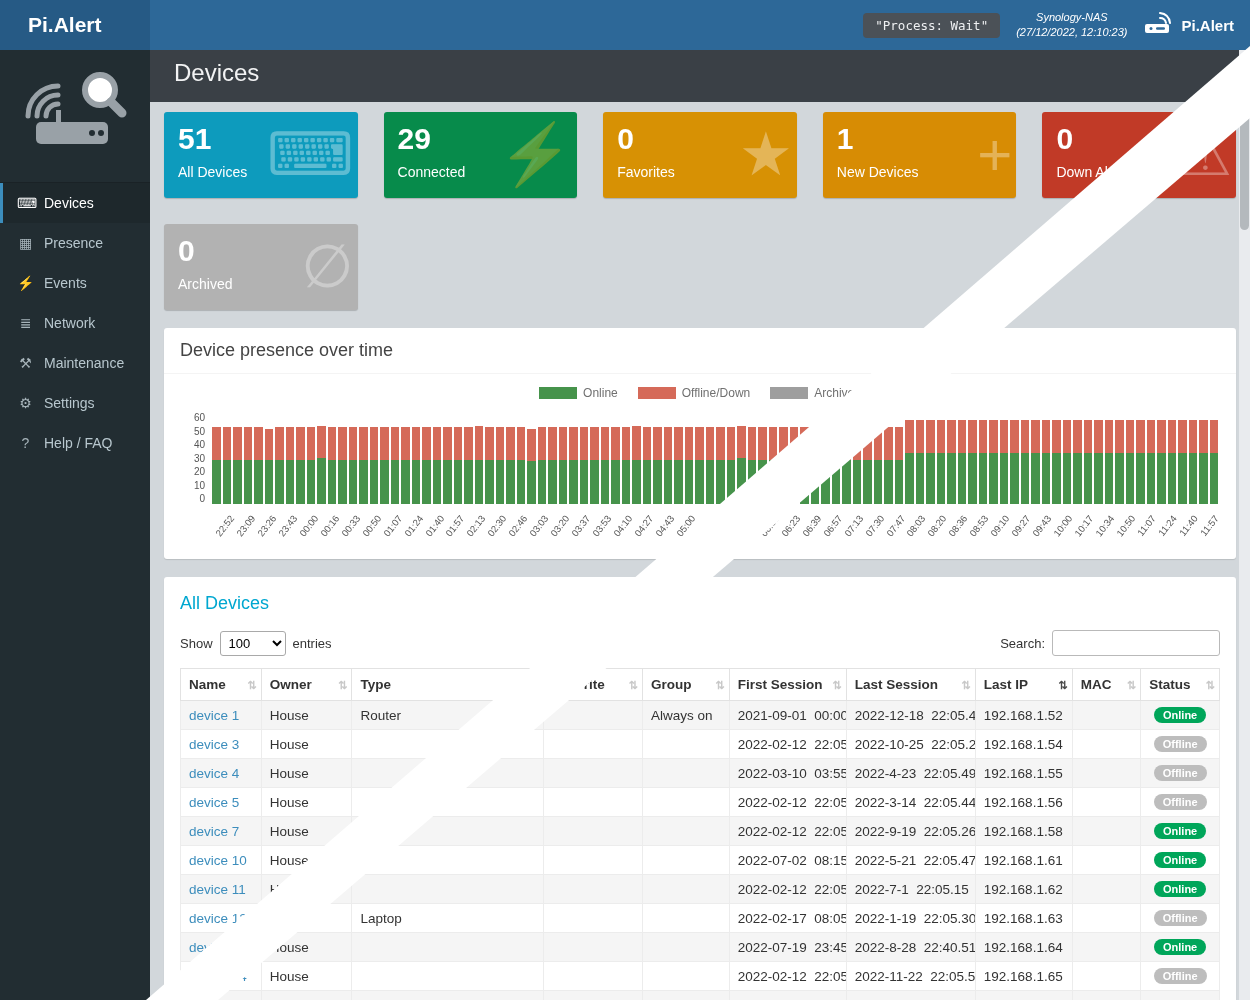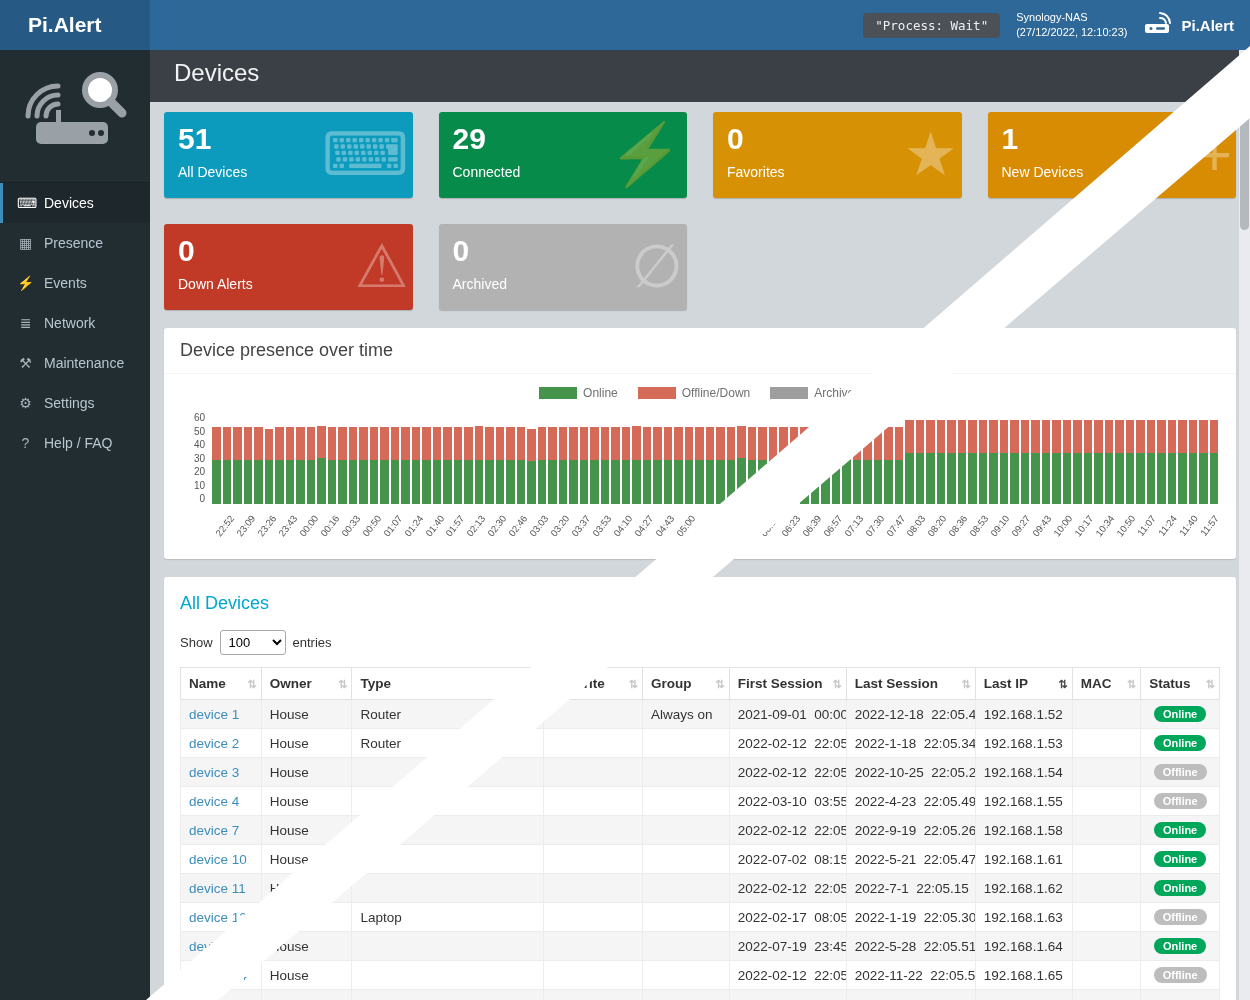--- a/index.html
+++ b/index.html
@@ -21,21 +21,21 @@
   }
   .hamburger { width: 46px; display: flex; align-items: center; justify-content: center; cursor: pointer; }
   .hamburger .bars { display: inline-block; }
   .topbar .spacer { flex: 1; }
   .nav-right { display: flex; align-items: center; gap: 16px; padding-right: 16px; }
   .process-badge {
     background: #4b5157; color: #eef0f2; border-radius: 4px;
     font-family: "DejaVu Sans Mono", monospace; font-size: 12.5px;
     padding: 5px 12px; white-space: pre;
   }
-  .nas-info { color: #fff; font-size: 11px; line-height: 1.4; }
+  .nas-info { color: #fff; font-size: 11px; text-align: center; line-height: 1.4; font-style: italic; }
   .right-brand-wrap { display: flex; align-items: center; gap: 8px; color: #fff; }
   .right-brand { font-size: 15px; font-weight: bold; }
 
   
   .sidebar {
     position: fixed; top: 50px; left: 0; bottom: 0; width: 150px;
     background: #222d32; z-index: 15;
   }
   .logo-wrap { padding: 14px 12px 18px; border-bottom: 1px solid #1a2226; }
   .sidebar ul { list-style: none; }
@@ -50,21 +50,21 @@
   }
   .menu-item.active .mi-icon { color: #fff; }
 
   
   .content { margin-left: 150px; margin-top: 50px; height: 950px; overflow: hidden; }
   .content-header { background: #3a4046; color: #f2f3f4; padding: 9px 24px 15px; }
   .content-header h1 { font-size: 24px; font-weight: 400; }
 
   
   .cards {
-    display: grid; grid-template-columns: repeat(4, 1fr);
+    display: grid; grid-template-columns: repeat(5, 1fr);
     gap: 26px; padding: 10px 14px 16px;
   }
   .card {
     position: relative; border-radius: 3px; color: #fff;
     padding: 10px 14px 12px; overflow: hidden; min-height: 86px;
     box-shadow: 0 1px 1px rgba(0,0,0,.18); cursor: pointer;
   }
   .card .value { font-size: 30px; font-weight: bold; line-height: 1.15; }
   .card .label { font-size: 14px; margin-top: 7px; }
   .card .cicon {
@@ -752,20 +752,24 @@
   <div class="panel devices-panel">
     <div class="devices-title">All Devices</div>
     <div class="table-controls">
       <div class="length-control">
         <span>Show</span>
         <select>
           <option selected="">100</option>
         </select>
         <span>entries</span>
       </div>
+      <div class="search-control">
+        <label>Search:</label>
+        <input type="text" value="" style="">
+      </div>
     </div>
     <table class="dt">
       <colgroup>
         <col style="width:80px">
           <col style="width:90px">
           <col style="width:190px">
         <col style="width:98px">
           <col style="width:86px">
           <col style="width:116px">
         <col style="width:128px">
@@ -794,32 +798,20 @@
             <td class="c-type">Router</td>
             <td class="c-favorite"></td>
             <td class="c-group">Always on</td>
             <td class="c-first_session">2021-09-01  00:00</td>
             <td class="c-last_session">2022-12-18  22:05.47</td>
             <td class="c-last_ip">192.168.1.52</td>
             <td class="c-mac"></td>
             <td class="c-status"><span class="badge online">Online</span></td>
           </tr>
           <tr>
-            <td class="c-name"><a class="device-link">device 2</a></td>
-            <td class="c-owner">House</td>
-            <td class="c-type">Router</td>
-            <td class="c-favorite"></td>
-            <td class="c-group"></td>
-            <td class="c-first_session">2022-02-12  22:05</td>
-            <td class="c-last_session">2022-1-18  22:05.34</td>
-            <td class="c-last_ip">192.168.1.53</td>
-            <td class="c-mac"></td>
-            <td class="c-status"><span class="badge online">Online</span></td>
-          </tr>
-          <tr>
             <td class="c-name"><a class="device-link">device 3</a></td>
             <td class="c-owner">House</td>
             <td class="c-type"></td>
             <td class="c-favorite"></td>
             <td class="c-group"></td>
             <td class="c-first_session">2022-02-12  22:05</td>
             <td class="c-last_session">2022-10-25  22:05.23</td>
             <td class="c-last_ip">192.168.1.54</td>
             <td class="c-mac"></td>
             <td class="c-status"><span class="badge offline">Offline</span></td>
@@ -830,20 +822,32 @@
             <td class="c-type"></td>
             <td class="c-favorite"></td>
             <td class="c-group"></td>
             <td class="c-first_session">2022-03-10  03:55</td>
             <td class="c-last_session">2022-4-23  22:05.49</td>
             <td class="c-last_ip">192.168.1.55</td>
             <td class="c-mac"></td>
             <td class="c-status"><span class="badge offline">Offline</span></td>
           </tr>
           <tr>
+            <td class="c-name"><a class="device-link">device 5</a></td>
+            <td class="c-owner">House</td>
+            <td class="c-type"></td>
+            <td class="c-favorite"></td>
+            <td class="c-group"></td>
+            <td class="c-first_session">2022-02-12  22:05</td>
+            <td class="c-last_session">2022-3-14  22:05.44</td>
+            <td class="c-last_ip">192.168.1.56</td>
+            <td class="c-mac"></td>
+            <td class="c-status"><span class="badge offline">Offline</span></td>
+          </tr>
+          <tr>
             <td class="c-name"><a class="device-link">device 7</a></td>
             <td class="c-owner">House</td>
             <td class="c-type"></td>
             <td class="c-favorite"></td>
             <td class="c-group"></td>
             <td class="c-first_session">2022-02-12  22:05</td>
             <td class="c-last_session">2022-9-19  22:05.26</td>
             <td class="c-last_ip">192.168.1.58</td>
             <td class="c-mac"></td>
             <td class="c-status"><span class="badge online">Online</span></td>
@@ -884,21 +888,21 @@
             <td class="c-mac"></td>
             <td class="c-status"><span class="badge offline">Offline</span></td>
           </tr>
           <tr>
             <td class="c-name"><a class="device-link">device 13</a></td>
             <td class="c-owner">House</td>
             <td class="c-type"></td>
             <td class="c-favorite"></td>
             <td class="c-group"></td>
             <td class="c-first_session">2022-07-19  23:45</td>
-            <td class="c-last_session">2022-5-28  22:05.51</td>
+            <td class="c-last_session">2022-8-28  22:40.51</td>
             <td class="c-last_ip">192.168.1.64</td>
             <td class="c-mac"></td>
             <td class="c-status"><span class="badge online">Online</span></td>
           </tr>
           <tr>
             <td class="c-name"><a class="device-link">device 14</a></td>
             <td class="c-owner">House</td>
             <td class="c-type"></td>
             <td class="c-favorite"></td>
             <td class="c-group"></td>

